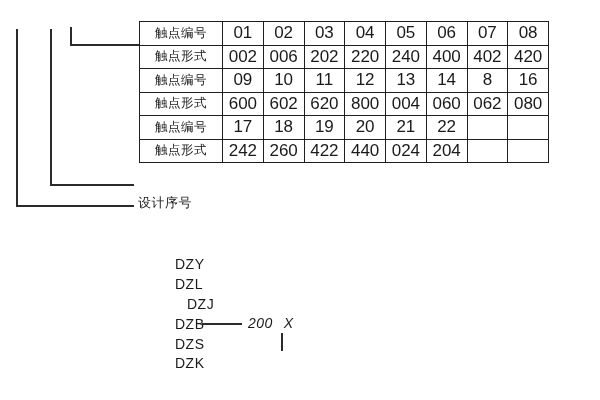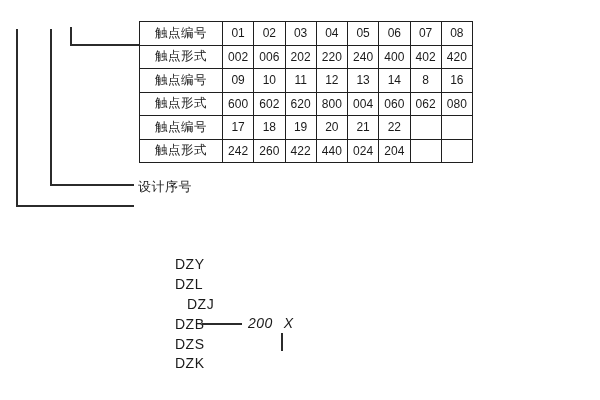--- a/index.html
+++ b/index.html
@@ -15,30 +15,30 @@
   }
   .box{
     width:10px;height:10px;border:1.5px solid #1f1f1f;display:inline-block;
     margin-left:4px;box-sizing:border-box;background:#fff;
   }
   
   .vline{position:absolute;width:1.5px;background:#2b2b2b;}
   .hline{position:absolute;height:1.5px;background:#2b2b2b;}
   
   table.spec{
-    position:absolute;left:139px;top:21px;width:334px;height:142px;
+    position:absolute;left:139px;top:21px;width:410px;height:142px;
     border-collapse:collapse;table-layout:fixed;
   }
   table.spec td{
     border:1.5px solid #1f1f1f;text-align:center;vertical-align:middle;
-    font-size:12px;padding:0;color:#1a1a1a;
+    font-size:17px;padding:0;color:#1a1a1a;
   }
   table.spec td.lbl{font-size:12.5px;letter-spacing:0.5px;}
   
-  .ann{position:absolute;font-size:13px;white-space:nowrap;letter-spacing:0.5px;}
+  .ann{position:absolute;font-size:13px;white-space:nowrap;letter-spacing:0.5px;margin-top:16px;}
   .ann-serial{left:138px;top:178px;}
   .ann-device{left:138px;top:201px;}
   
   .series-item{position:absolute;left:175px;font-size:14px;font-weight:500;letter-spacing:0.5px;}
   .s0{top:256px;} .s1{top:276px;} .s2{top:296px;margin-left:12px;} .s3{top:316px;} .s4{top:336px;} .s5{top:355px;}
   .suffix{
     position:absolute;left:248px;top:315px;font-size:14px;font-weight:500;
     display:flex;gap:11px;letter-spacing:0.5px;font-style:italic;
   }
   .note{position:absolute;left:270px;top:355px;font-size:13px;white-space:nowrap;letter-spacing:0.5px;}

